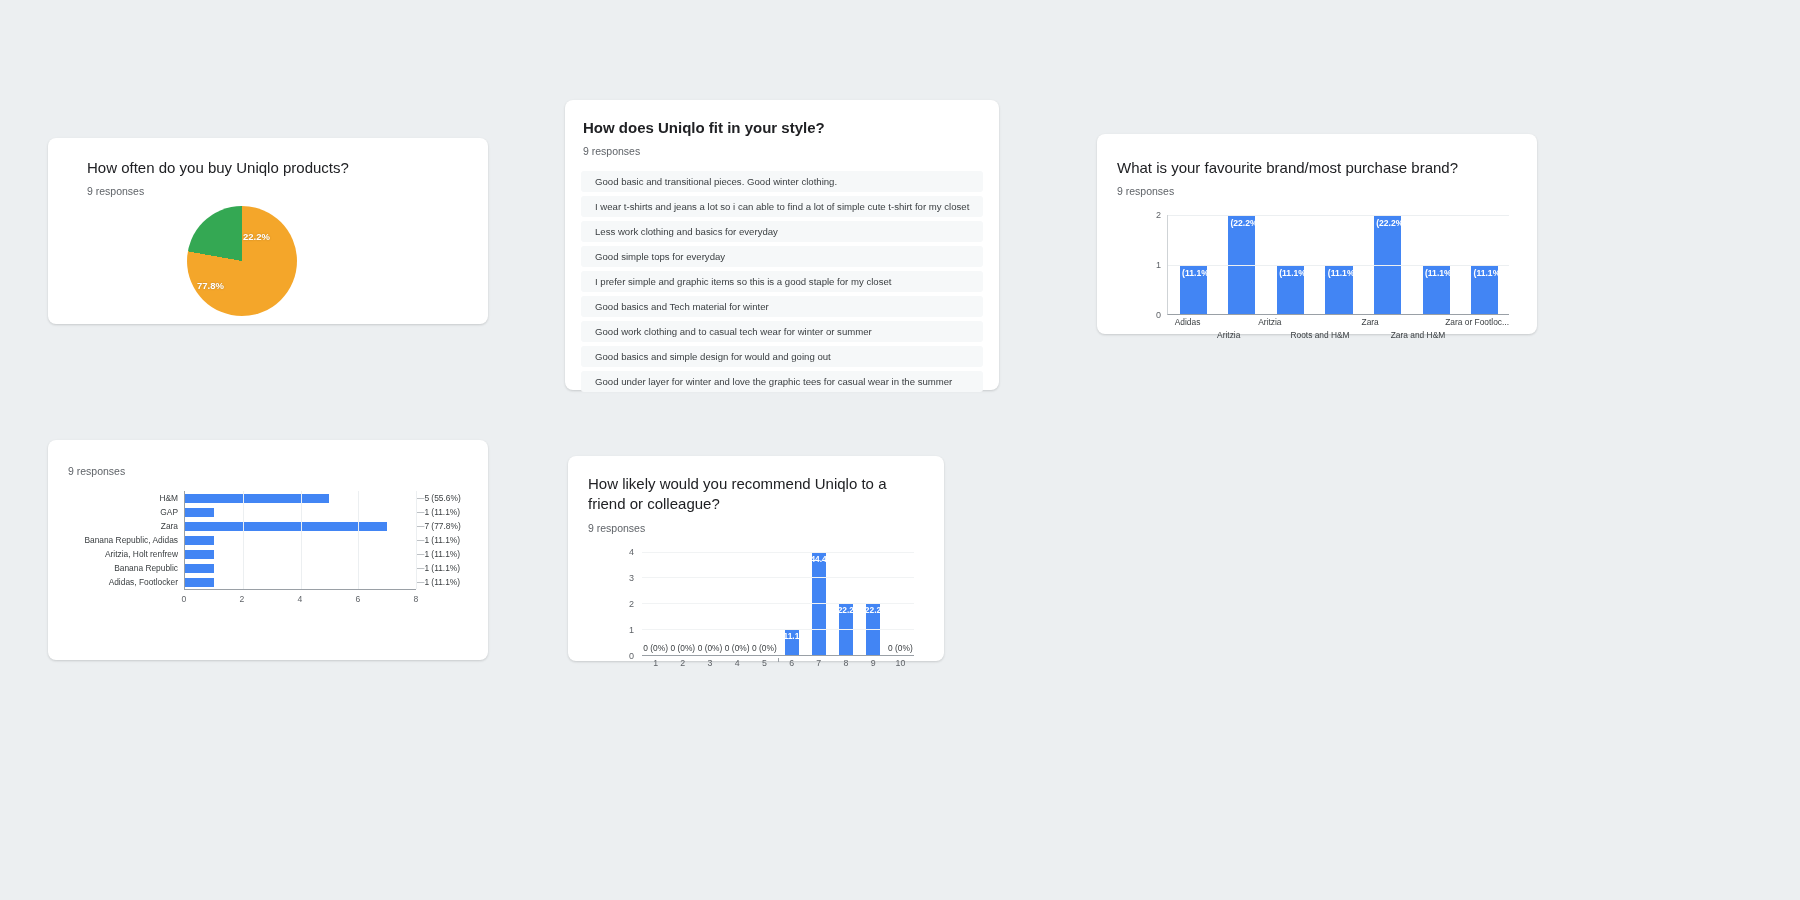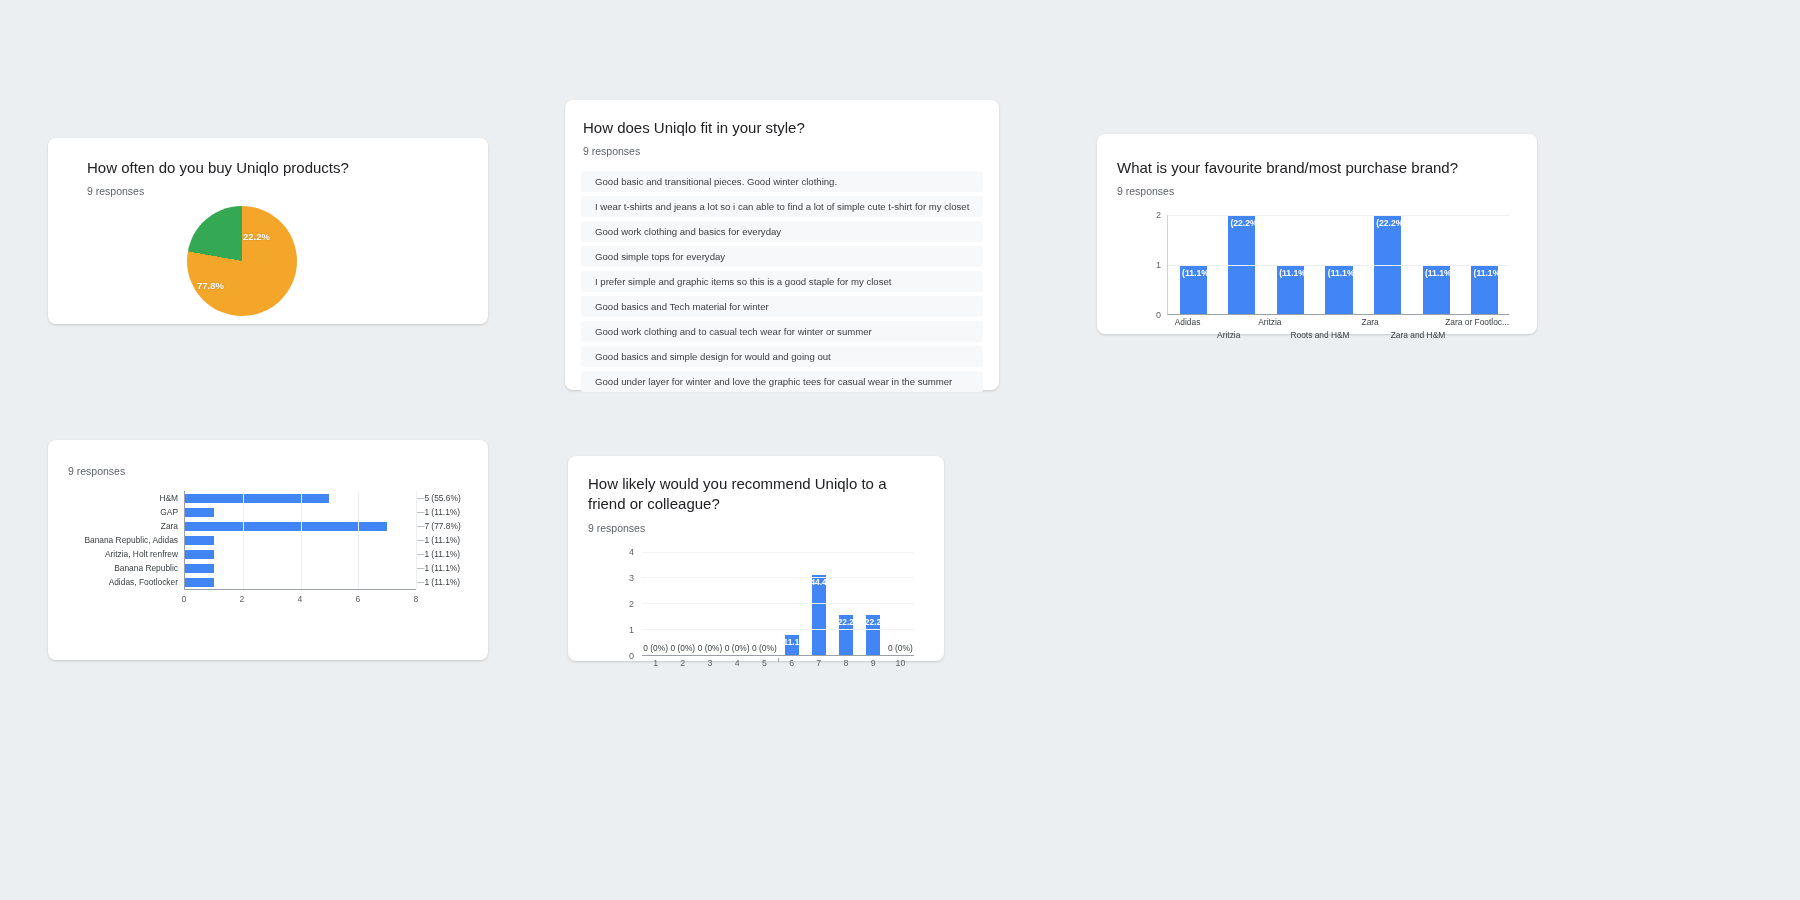--- a/index.html
+++ b/index.html
@@ -41,21 +41,21 @@
     color: #fff; font-size: 9.5px; font-weight: 700;
     text-shadow: 0 0 2px rgba(0,0,0,.25);
   }
   .legend { position: absolute; left: 272px; top: 13px; }
   .legend-row { display: flex; align-items: center; margin-bottom: 4.5px; }
   .legend-dot { width: 8px; height: 8px; border-radius: 50%; margin-right: 7px; flex: none; }
   .legend-txt { font-size: 9px; color: #3c4043; white-space: nowrap; }
 
   
   #card-text { left: 565px; top: 100px; width: 434px; height: 290px; padding: 18px 16px 14px 16px; }
-  #card-text .q-title { padding-left: 2px; }
+  #card-text .q-title { padding-left: 2px; font-weight: bold; }
   #card-text .q-sub { padding-left: 2px; }
   .resp-list { margin-top: 14px; }
   .resp-item {
     background: #f6f8f9;
     border-radius: 3px;
     height: 21px;
     margin-bottom: 4px;
     display: flex; align-items: center;
     padding: 0 14px;
     font-size: 9.6px;
@@ -120,21 +120,21 @@
   .nps-plot {
     position: absolute; left: 54px; right: 10px; top: 6px; height: 104px;
     border-bottom: 1px solid #9aa0a6;
   }
   .nps-grid { position: absolute; left: 0; right: 0; height: 1px; background: #f1f3f4; }
   .nps-ytick {
     position: absolute; right: 100%; margin-right: 8px;
     font-size: 9px; color: #5f6368; transform: translateY(-50%); white-space: nowrap;
   }
   .nps-bars { position: absolute; left: 0; right: 0; top: 0; bottom: 0; display: flex; }
-  .nps-slot { flex: 1; position: relative; display: flex; justify-content: center; align-items: flex-end; margin-top: 23px; }
+  .nps-slot { flex: 1; position: relative; display: flex; justify-content: center; align-items: flex-end; }
   .nps-bar { width: 52%; background: #4285f4; position: relative; }
   .nps-val {
     position: absolute; left: 50%; transform: translateX(-50%);
     bottom: 100%; margin-bottom: 2px;
     font-size: 8.4px; color: #3c4043; white-space: nowrap;
   }
   .nps-bar.filled > .nps-val { bottom: auto; top: 2px; margin-bottom: 0; color: #ffffff; font-weight: 600; }
   .nps-xlabels { position: absolute; left: 54px; right: 10px; top: 112px; display: flex; }
   .nps-xslot { flex: 1; text-align: center; font-size: 8.8px; color: #5f6368; }
   .nps-tickmark { position: absolute; top: 0; width: 1px; height: 4px; background: #9aa0a6; }
@@ -153,21 +153,21 @@
       <div class="pie-lbl" id="pie-lbl-small" style="left: 156px; top: 26px;">22.2%</div>
     </div>
   </div>
 
   <div class="card" id="card-text">
     <div class="q-title">How does Uniqlo fit in your style?</div>
     <div class="q-sub">9 responses</div>
     <div class="resp-list" id="resp-list">
         <div class="resp-item">Good basic and transitional pieces. Good winter clothing.</div>
         <div class="resp-item">I wear t-shirts and jeans a lot so i can able to find a lot of simple cute t-shirt for my closet</div>
-        <div class="resp-item">Good work clothing and basics for everyday</div>
+        <div class="resp-item">Less work clothing and basics for everyday</div>
         <div class="resp-item">Good simple tops for everyday</div>
         <div class="resp-item">I prefer simple and graphic items so this is a good staple for my closet</div>
         <div class="resp-item">Good basics and Tech material for winter</div>
         <div class="resp-item">Good work clothing and to casual tech wear for winter or summer</div>
         <div class="resp-item">Good basics and simple design for would and going out</div>
         <div class="resp-item">Good under layer for winter and love the graphic tees for casual wear in the summer</div>
       </div>
   </div>
 
   <div class="card" id="card-brand">

